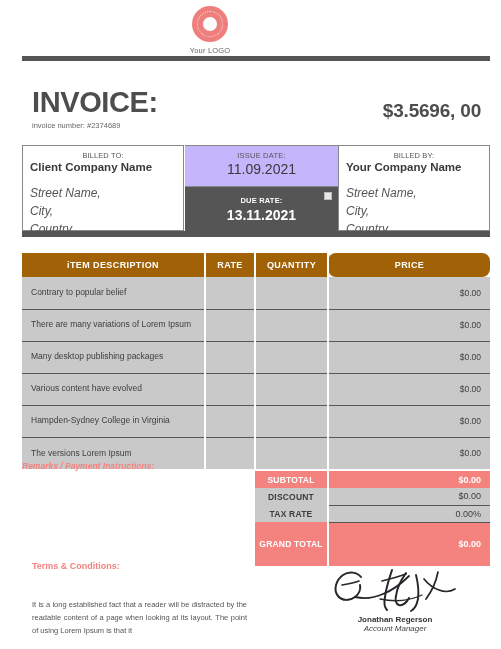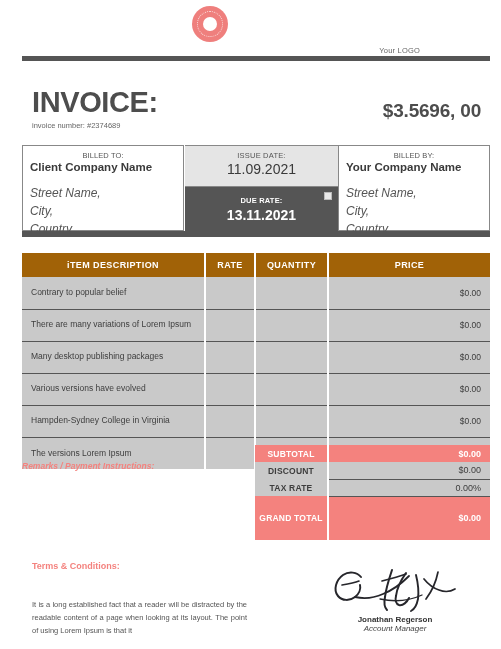--- a/index.html
+++ b/index.html
@@ -15,21 +15,21 @@
     width: 501px;
     height: 649px;
     background: #ffffff;
   }
 
   
   .logo-block {
     position: absolute;
     left: 0; top: 6px;
     width: 420px;
-    text-align: right;
+    text-align: center;
   }
   .logo-mark {
     width: 36px; height: 36px;
     margin: 0 auto;
     border-radius: 50%;
     background: #ef7f7d;
     position: relative;
     display: block;
   }
   .logo-mark::after {
@@ -131,21 +131,21 @@
     color: #555555;
     line-height: 1.5;
   }
 
   .date-issue {
     position: absolute;
     left: 163px; top: 0;
     width: 153px; height: 42px;
     border-top: 1px solid #888888;
     border-bottom: 1px solid #888888;
-    background: #e5e5e5;
+    background: #c4b5fd;
     text-align: center;
     padding-top: 5px;
   }
   .date-issue .dl {
     font-size: 7.5px;
     color: #555555;
     letter-spacing: .2px;
   }
   .date-issue .dv {
     font-size: 14px;
@@ -196,21 +196,21 @@
   }
   .items th {
     background: #a16207;
     color: #ffffff;
     font-size: 9px;
     font-weight: bold;
     letter-spacing: .4px;
     padding: 6px 0;
     border-right: 2px solid #ffffff;
   }
-  .items th:last-child { border-right: none; }
+  .items th:last-child { border-right: none; border-radius: 8px; }
   .items td {
     background: #c9c9c9;
     border-right: 2px solid #ffffff;
     border-bottom: 1px solid #555555;
     font-size: 8.5px;
     color: #3d3d3d;
     height: 32px;
     vertical-align: middle;
   }
   .items td:last-child { border-right: none; }
@@ -228,21 +228,21 @@
     left: 22px; top: 461px;
     font-size: 8.5px;
     font-style: italic;
     font-weight: bold;
     color: #f4827e;
   }
 
   
   .totals {
     position: absolute;
-    left: 255px; top: 445px;
+    left: 255px; top: 471px;
     width: 235px;
     border-collapse: collapse;
     table-layout: fixed;
   }
   .totals td { vertical-align: middle; }
   .t-label {
     width: 73px;
     text-align: center;
     font-size: 8.5px;
     font-weight: bold;
@@ -375,21 +375,21 @@
         <td class="c-qty"></td>
         <td class="c-price">$0.00</td>
       </tr>
       <tr>
         <td class="c-desc">Many desktop publishing packages</td>
         <td class="c-rate"></td>
         <td class="c-qty"></td>
         <td class="c-price">$0.00</td>
       </tr>
       <tr>
-        <td class="c-desc">Various versions have evolved</td>
+        <td class="c-desc">Various content have evolved</td>
         <td class="c-rate"></td>
         <td class="c-qty"></td>
         <td class="c-price">$0.00</td>
       </tr>
       <tr>
         <td class="c-desc">Hampden-Sydney College in Virginia</td>
         <td class="c-rate"></td>
         <td class="c-qty"></td>
         <td class="c-price">$0.00</td>
       </tr>

